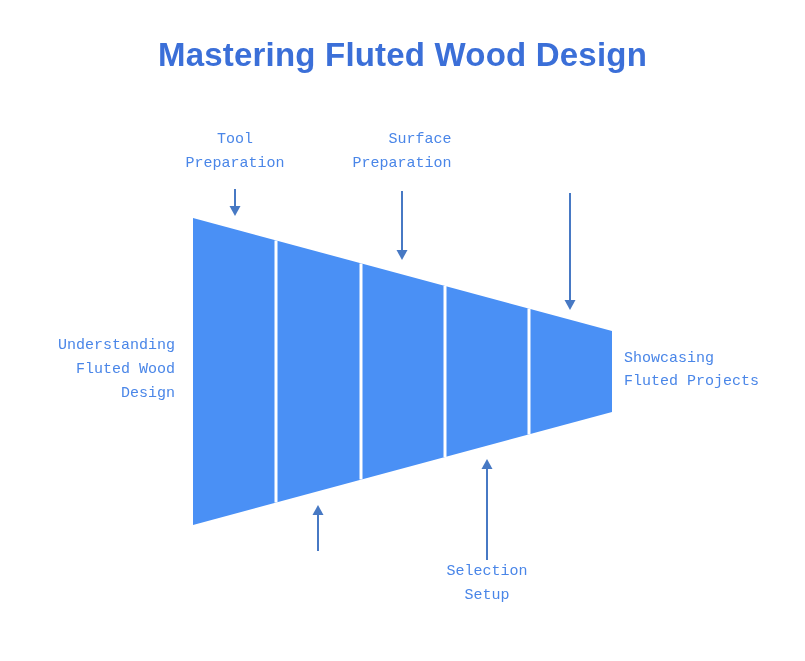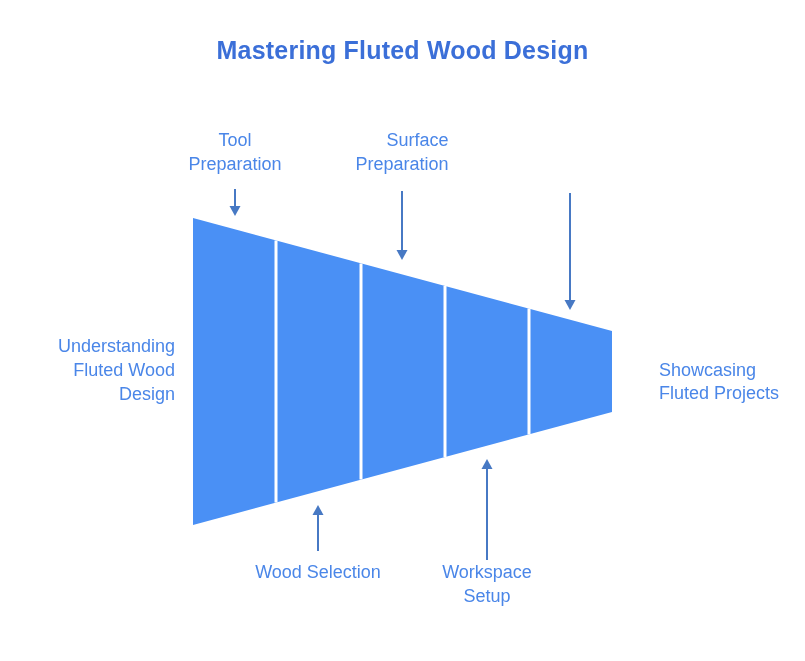--- a/index.html
+++ b/index.html
@@ -14,35 +14,36 @@
   .canvas {
     position: absolute;
     inset: 0;
   }
   .title {
     position: absolute;
     left: 0;
     top: 36px;
     width: 805px;
     text-align: center;
-    font-size: 25px;
+    font-size: 33px;
     font-weight: bold;
     color: var(--title, #3b6fd8);
     letter-spacing: 0.2px;
   }
   .lbl {
     position: absolute;
-    font-size: 18px;
+    font-size: 15px;
     line-height: 24px;
     color: var(--label, #4a86e8);
     white-space: pre-line;
+    font-family: Liberation Mono, monospace;
   }
   .cx { transform: translateX(-50%); text-align: center; }
   .lbl-left  { right: 630px; top: 334px; text-align: right; }
-  .lbl-right { left: 659px; top: 347px; text-align: left; line-height: 23px; margin-top: 12px; }
+  .lbl-right { left: 624px; top: 347px; text-align: left; line-height: 23px; }
   svg.layer {
     position: absolute;
     left: 0;
     top: 0;
   }
 </style>
 </head>
 <body>
 
 <div class="canvas">
@@ -86,17 +87,16 @@
   <div class="lbl cx" style="left:402px; top:128px;text-align:right;">Surface
 Preparation</div>
 
   <div class="lbl lbl-left">Understanding
 Fluted Wood
 Design</div>
 
   <div class="lbl lbl-right">Showcasing
 Fluted Projects</div>
 
-  <div class="lbl cx" style="left:318px; top:560px;">Wood Selection</div>
-  <div class="lbl cx" style="left:487px; top:560px;">Workspace
+  <div class="lbl cx" style="left:487px; top:560px;">Selection
 Setup</div>
 
 </div>
 
 </body></html>

